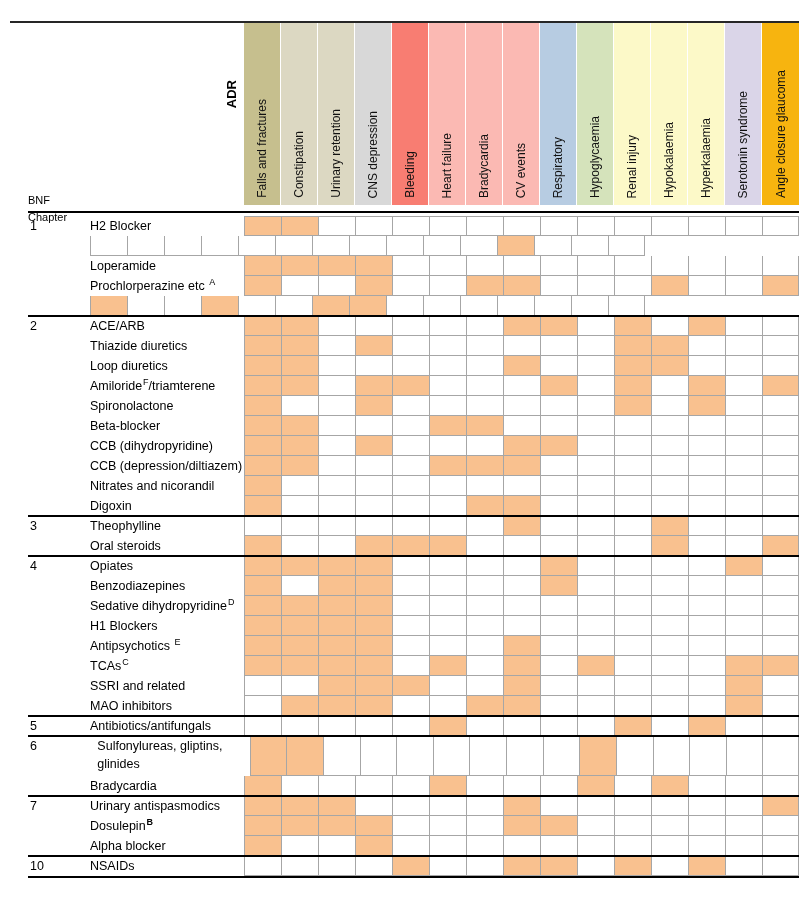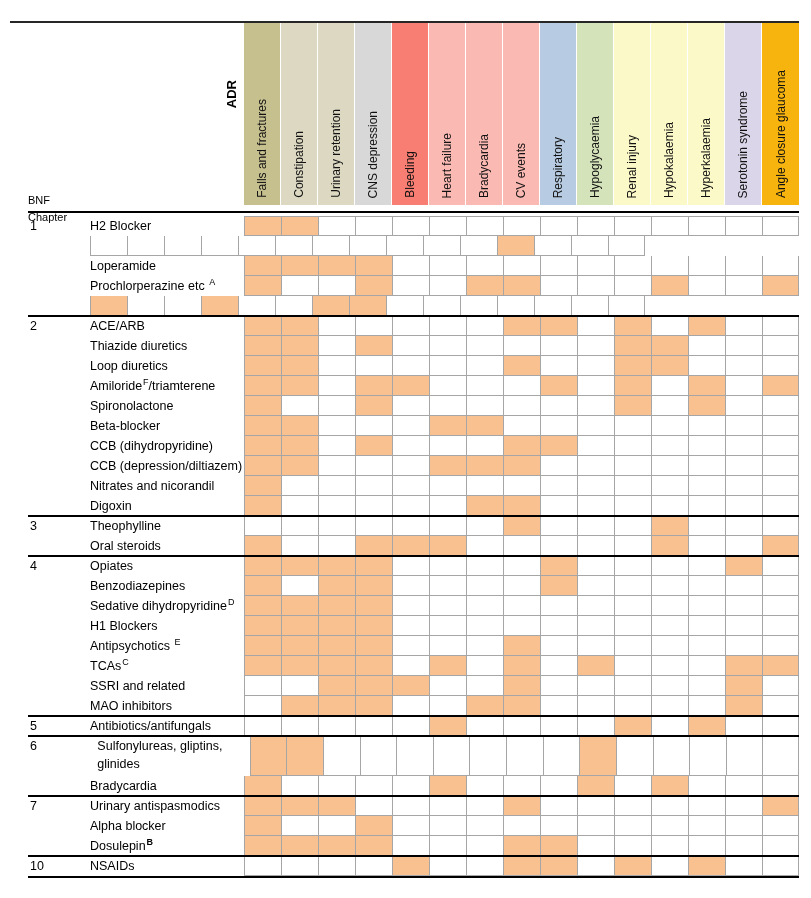--- a/index.html
+++ b/index.html
@@ -640,49 +640,49 @@
         <div class="cell"></div>
         <div class="cell"></div>
         <div class="cell"></div>
         <div class="cell"></div>
         <div class="cell"></div>
         <div class="cell"></div>
         <div class="cell mark"></div>
       </div>
       <div class="mrow">
         <div class="chcell"></div>
+        <div class="labcell"><span>Dosulepin</span><sup style="font-weight: bold;">B</sup></div>
+        <div class="cell mark"></div>
+        <div class="cell mark"></div>
+        <div class="cell mark"></div>
+        <div class="cell mark"></div>
+        <div class="cell"></div>
+        <div class="cell"></div>
+        <div class="cell"></div>
+        <div class="cell mark"></div>
+        <div class="cell mark"></div>
+        <div class="cell"></div>
+        <div class="cell"></div>
+        <div class="cell"></div>
+        <div class="cell"></div>
+        <div class="cell"></div>
+        <div class="cell"></div>
+      </div>
+      <div class="mrow">
+        <div class="chcell"></div>
         <div class="labcell"><span>Alpha blocker</span></div>
         <div class="cell mark"></div>
         <div class="cell"></div>
         <div class="cell"></div>
         <div class="cell mark"></div>
         <div class="cell"></div>
         <div class="cell"></div>
         <div class="cell"></div>
         <div class="cell"></div>
         <div class="cell"></div>
-        <div class="cell"></div>
-        <div class="cell"></div>
-        <div class="cell"></div>
-        <div class="cell"></div>
-        <div class="cell"></div>
-        <div class="cell"></div>
-      </div>
-      <div class="mrow">
-        <div class="chcell"></div>
-        <div class="labcell"><span>Dosulepin</span><sup style="font-weight: bold;">B</sup></div>
-        <div class="cell mark"></div>
-        <div class="cell mark"></div>
-        <div class="cell mark"></div>
-        <div class="cell mark"></div>
-        <div class="cell"></div>
-        <div class="cell"></div>
-        <div class="cell"></div>
-        <div class="cell mark"></div>
-        <div class="cell mark"></div>
         <div class="cell"></div>
         <div class="cell"></div>
         <div class="cell"></div>
         <div class="cell"></div>
         <div class="cell"></div>
         <div class="cell"></div>
       </div>
       <div class="mrow rule">
         <div class="chcell">10</div>
         <div class="labcell"><span>NSAIDs</span></div>

